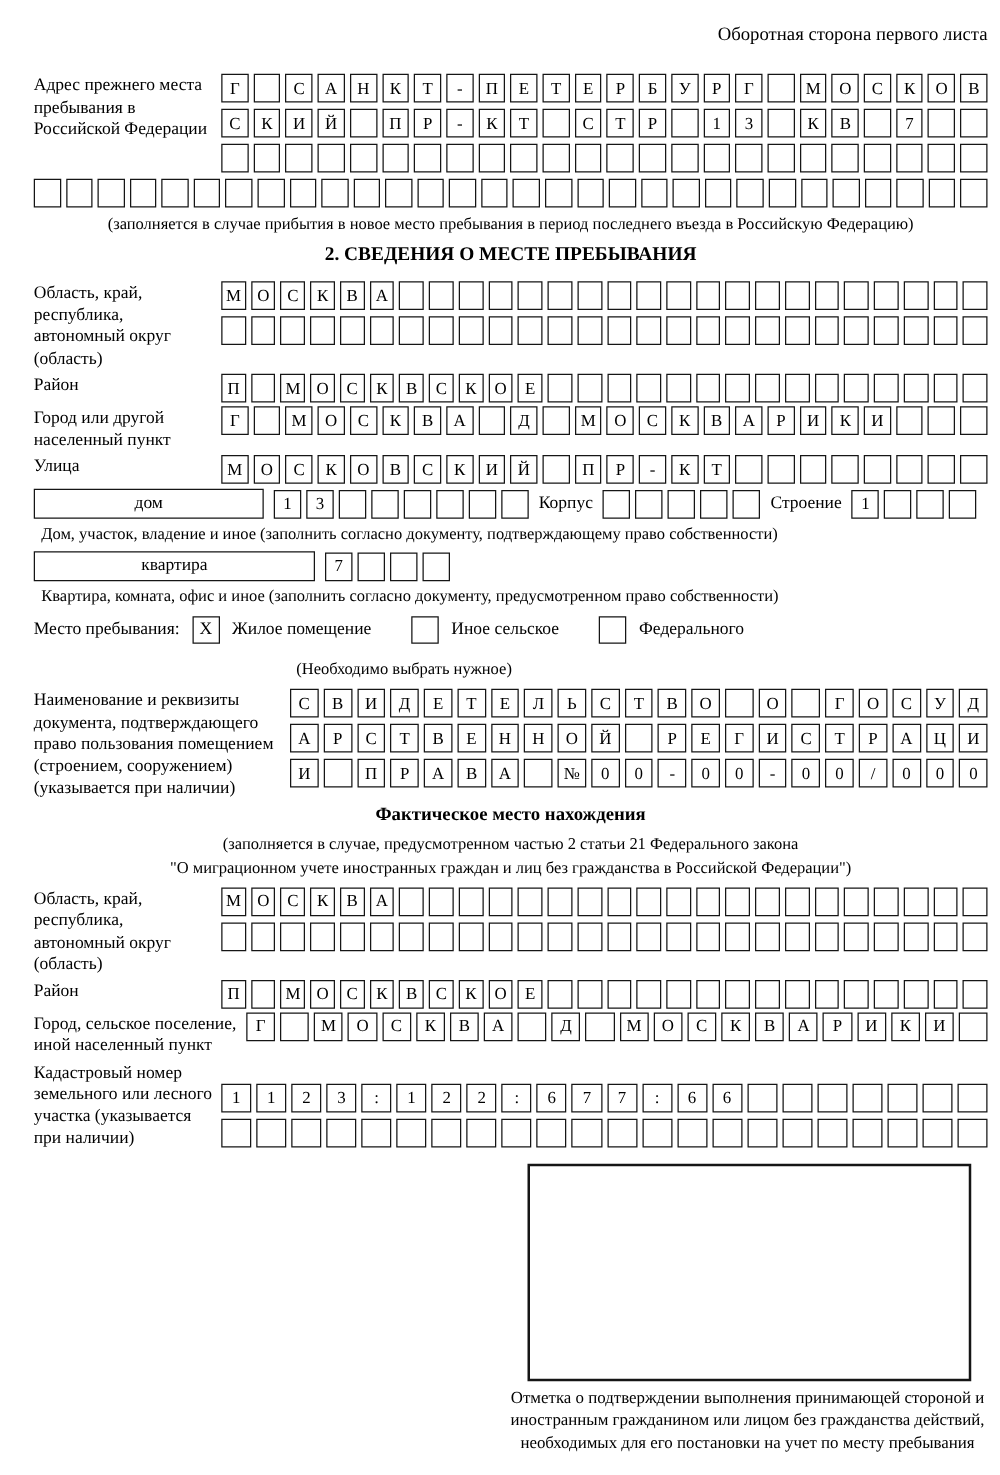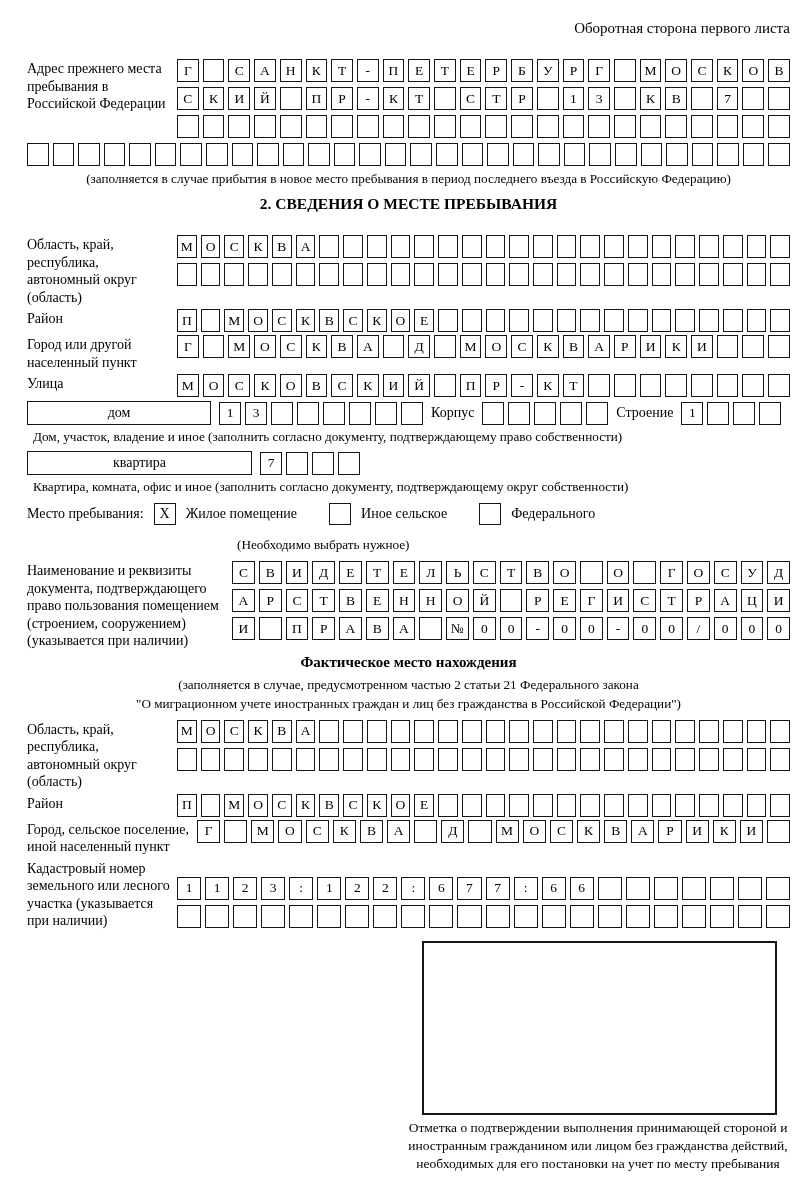--- a/index.html
+++ b/index.html
@@ -10,21 +10,21 @@
   .flabel{flex:0 0 150px;width:150px;font-size:14px;line-height:17.5px;padding-top:1px;box-sizing:border-box;padding-right:6px;font-family:Liberation Serif, serif;}
   .flabel.wide{flex:0 0 205px;width:205px;}
   .flabel.w170{flex:0 0 170px;width:170px;}
   .rows{flex:1;display:flex;flex-direction:column;gap:5px;min-width:0;}
   .cellrow{display:flex;gap:4px;}
   .cell{flex:1 1 0;height:21px;border:1.6px solid #151515;display:flex;align-items:center;justify-content:center;font-size:13.5px;background:#fff;min-width:0;}
   .cellrow.fixed .cell{flex:0 0 20px;}
   .fullrow{margin:5px 0 5px;}
   .note{font-size:13.2px;text-align:center;margin:3px 0 8px;line-height:16px;}
   .note-left{font-size:13.2px;text-align:left;margin:4px 0 6px;padding-left:6px;}
-  .h2{font-weight:bold;text-align:center;font-size:15.5px;margin:8px 0 22px;}
+  .h2{font-weight:bold;text-align:center;font-size:15.5px;margin:8px 0 12px;}
   .h3{font-weight:bold;text-align:center;font-size:15px;margin:4px 0 6px;font-family:Liberation Serif, serif;}
   .houserow{display:flex;align-items:center;gap:8px;margin:4px 0 2px;}
   .namedbox{border:1.6px solid #151515;height:24px;display:flex;align-items:center;justify-content:center;font-size:14px;box-sizing:border-box;}
   .dombox{width:184px;}
   .kvbox{width:225px;}
   .inlbl{font-size:14px;white-space:nowrap;}
   .stayrow{display:flex;align-items:center;gap:10px;margin:8px 0 12px;font-size:14px;}
   .chk{width:22px;height:22px;border:1.6px solid #151515;display:flex;align-items:center;justify-content:center;font-size:14px;flex:0 0 22px;box-sizing:border-box;}
   .opt{display:flex;align-items:center;gap:10px;margin-right:22px;}
   .staynote{font-size:13.2px;margin:2px 0 8px 210px;}
@@ -350,21 +350,21 @@
 
   <div class="houserow">
     <div class="namedbox kvbox">квартира</div>
     <div class="cellrow fixed">
         <div class="cell">7</div>
         <div class="cell"></div>
         <div class="cell"></div>
         <div class="cell"></div>
       </div>
   </div>
-  <div class="note-left">Квартира, комната, офис и иное (заполнить согласно документу, подтверждающему округ собственности)</div>
+  <div class="note-left">Квартира, комната, офис и иное (заполнить согласно документу, предусмотренном право собственности)</div>
 
   <div class="stayrow">
     <span>Место пребывания:</span>
     <span class="opt">
       <span class="chk">X</span>
       <span>Жилое помещение</span>
     </span>
     <span class="opt">
       <span class="chk"></span>
       <span>Иное сельское</span>

